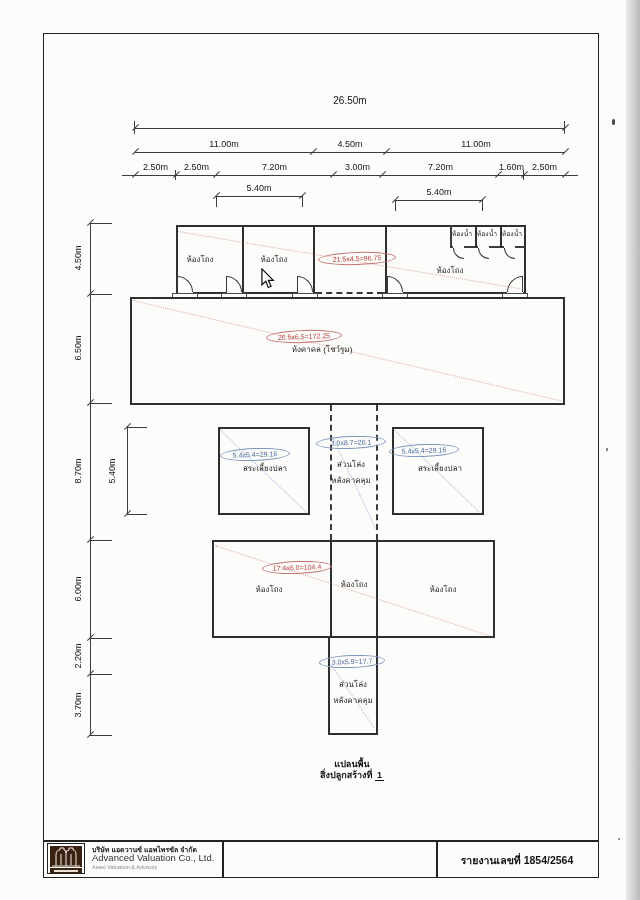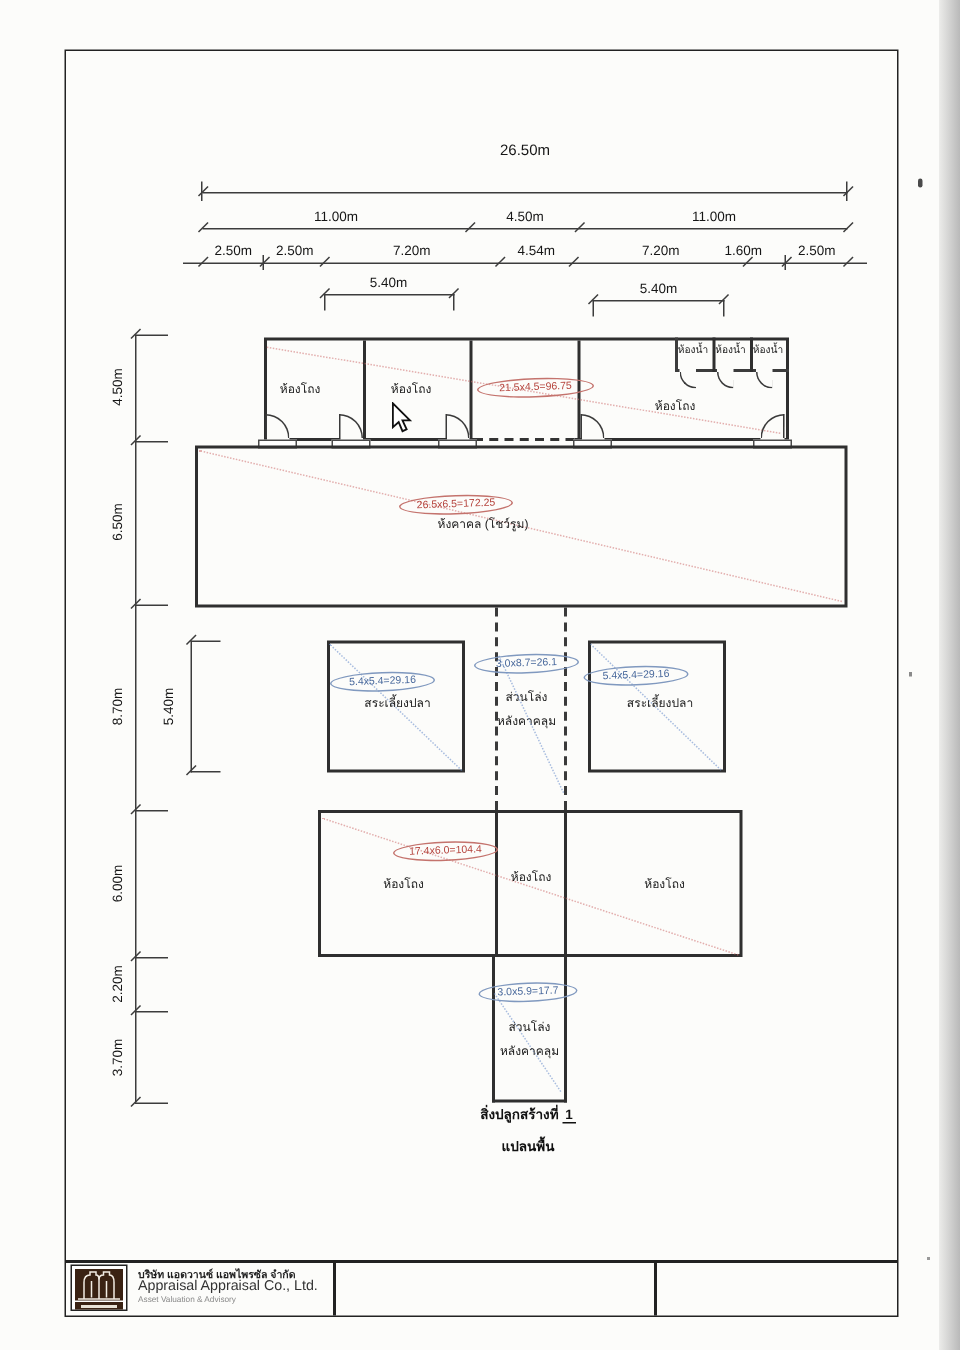--- a/index.html
+++ b/index.html
@@ -56,23 +56,23 @@
   <div class="lb" style="left:452px;top:139px;width:48px">11.00m</div>
   <div class="ln" style="left:135px;top:152px;width:430px;height:1px"></div>
   <div class="tk" style="left:131px;top:151px"></div>
   <div class="tk" style="left:309px;top:151px"></div>
   <div class="tk" style="left:382px;top:151px"></div>
   <div class="tk" style="left:561px;top:151px"></div>
 
   <div class="lb" style="left:135px;top:162px;width:41px">2.50m</div>
   <div class="lb" style="left:176px;top:162px;width:41px">2.50m</div>
   <div class="lb" style="left:254px;top:162px;width:41px">7.20m</div>
-  <div class="lb" style="left:337px;top:162px;width:41px">4.54m</div>
+  <div class="lb" style="left:337px;top:162px;width:41px">3.00m</div>
   <div class="lb" style="left:420px;top:162px;width:41px">7.20m</div>
-  <div class="lb" style="left:475px;top:162px;width:41px">1.60m</div>
+  <div class="lb" style="left:491px;top:162px;width:41px">1.60m</div>
   <div class="lb" style="left:524px;top:162px;width:41px">2.50m</div>
   <div class="ln" style="left:122px;top:175px;width:456px;height:1px"></div>
   <div class="tk" style="left:131px;top:174px"></div>
   <div class="tk" style="left:172px;top:174px"></div>
   <div class="tk" style="left:212px;top:174px"></div>
   <div class="tk" style="left:329px;top:174px"></div>
   <div class="tk" style="left:378px;top:174px"></div>
   <div class="tk" style="left:494px;top:174px"></div>
   <div class="tk" style="left:520px;top:174px"></div>
   <div class="tk" style="left:561px;top:174px"></div>
@@ -202,21 +202,21 @@
   <div class="rm" style="left:324px;top:580px;width:60px">ห้องโถง</div>
   <div class="rm" style="left:413px;top:585px;width:60px">ห้องโถง</div>
 
   <div class="wall" style="left:328px;top:638px;width:50px;height:97px;border-top:none"></div>
   <div class="dg bl" style="left:330px;top:662px;width:79px;transform:rotate(55.9deg)"></div>
   <div class="ov blu" style="left:319px;top:655px;width:66px">3.0x5.9=17.7</div>
   <div class="rm" style="left:323px;top:680px;width:60px">ส่วนโล่ง</div>
   <div class="rm" style="left:318px;top:696px;width:70px">หลังคาคลุม</div>
 
   <div class="cap" style="left:292px;top:757px;width:120px">แปลนพื้น</div>
-  <div class="cap" style="left:292px;top:736px;width:120px">
+  <div class="cap" style="left:292px;top:768px;width:120px">
     <span>สิ่งปลูกสร้างที่</span>
     <span style="border-bottom:1px solid #111;padding:0 2px">1</span>
   </div>
 
   <div class="ln" style="left:44px;top:840px;width:554px;height:1.6px;background:#222"></div>
   <div class="ln" style="left:222px;top:840px;width:1.6px;height:37px;background:#222"></div>
   <div class="ln" style="left:436px;top:840px;width:1.6px;height:37px;background:#222"></div>
 
   <div class="abs" style="left:47px;top:843px;width:38px;height:31px;border:1px solid #222;background:#fff">
     <div class="abs" style="left:2px;top:2px;width:32px;height:21px;background:#3a2213">
@@ -228,20 +228,21 @@
           <line x1="11" y1="8" x2="11" y2="19"></line>
           <line x1="21" y1="8" x2="21" y2="19"></line>
         </g>
       </svg>
     </div>
     <div class="abs" style="left:2px;top:24px;width:32px;height:5px;background:#3a2213">
       <div style="position:absolute;left:4px;top:1.5px;width:24px;height:2px;background:#e9e2d6"></div>
     </div>
   </div>
   <div class="tb-txt" style="left:92px;top:844px;font-size:7px;font-weight:bold">บริษัท แอดวานซ์ แอพไพรซัล จำกัด</div>
-  <div class="tb-txt" style="left:92px;top:852px;font-size:9.5px;color:#333">Appraisal Appraisal Co., Ltd.</div>
+  <div class="tb-txt" style="left:92px;top:852px;font-size:9.5px;color:#333">Advanced Valuation Co., Ltd.</div>
   <div class="tb-txt" style="left:92px;top:864px;font-size:5.5px;color:#8a8a8a">Asset Valuation &amp; Advisory</div>
+  <div class="tb-txt" style="left:446px;top:852px;width:142px;text-align:center;font-weight:bold;font-size:10.5px;color:#111">รายงานเลขที่ 1854/2564</div>
 
   <svg style="position:absolute;left:261px;top:268px" width="14" height="21" viewBox="0 0 12 19">
     <polygon points="0.5,0.8 0.5,15.2 4,12.1 6.3,17.6 8.8,16.5 6.3,11.1 10.8,11.1" fill="#fff" stroke="#111" stroke-width="1.1"></polygon>
   </svg>
 
 </div>
 
 </body></html>

